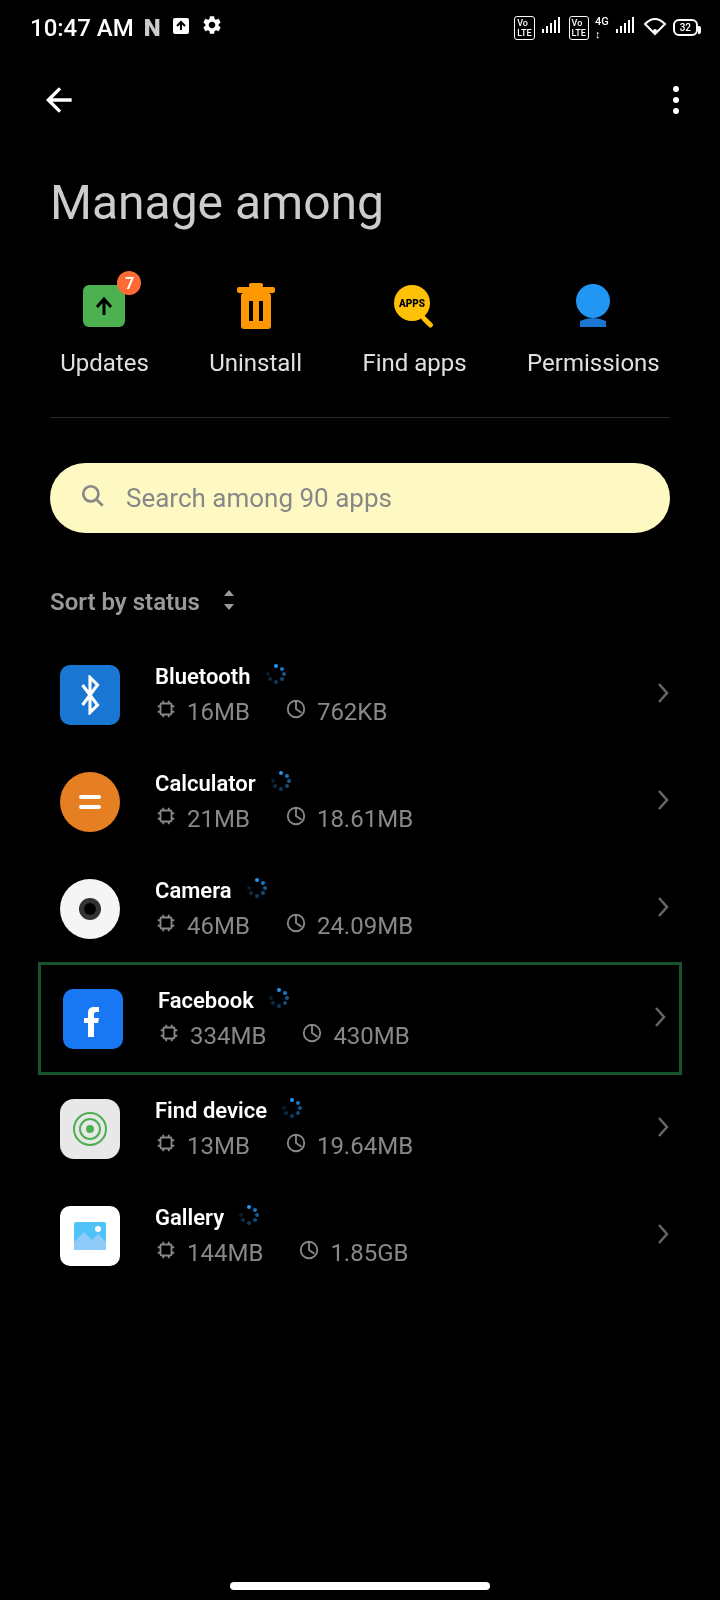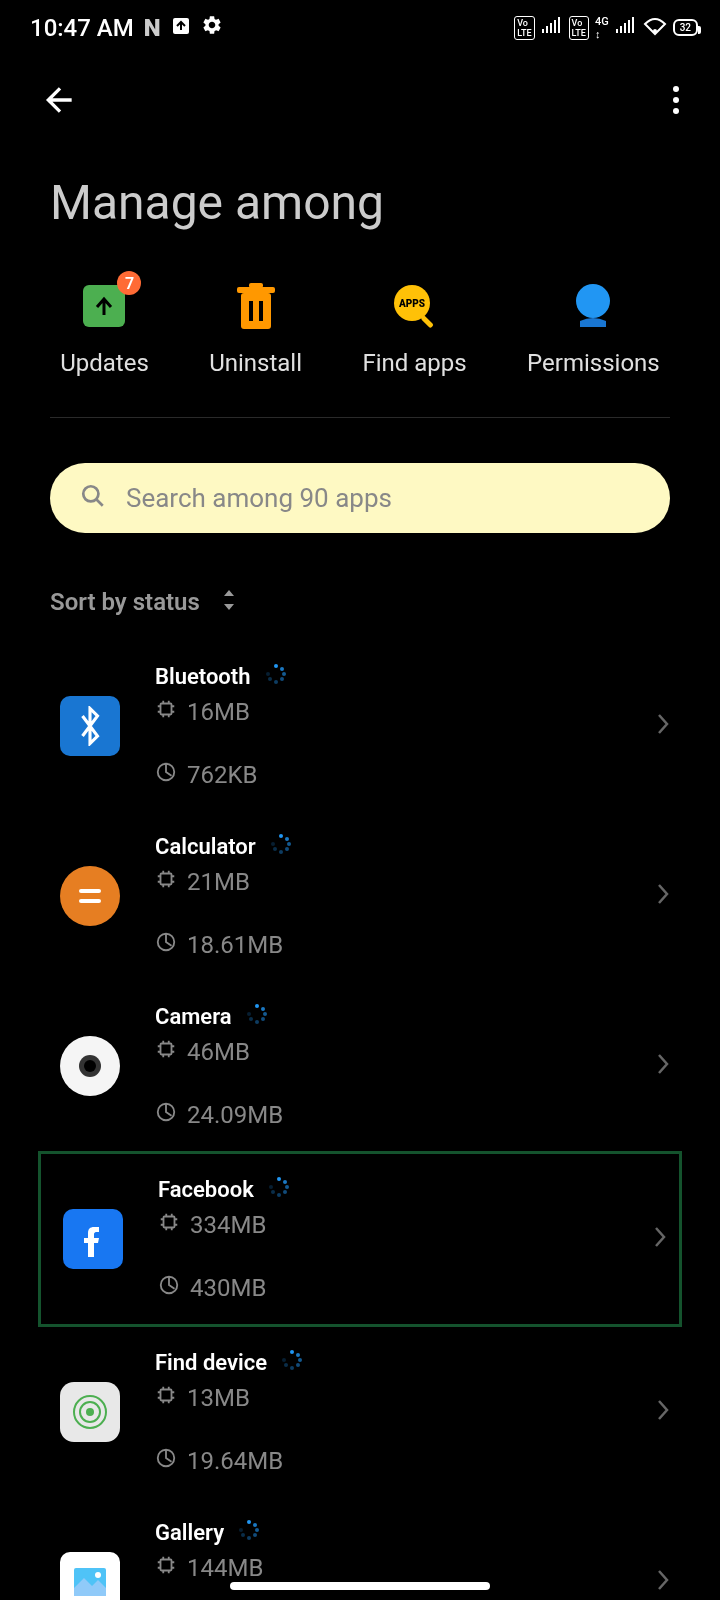--- a/index.html
+++ b/index.html
@@ -154,21 +154,20 @@
       margin-bottom: 8px;
       display: flex;
       align-items: center;
       gap: 14px;
     }
     .app-stats {
       display: flex;
       gap: 35px;
       color: #888;
       font-size: 24px;
-      flex-direction: column;
     }
     .stat-item {
       display: flex;
       align-items: center;
       gap: 10px;
     }
     .chevron {
       color: #666;
     }
     .loading-dots {

